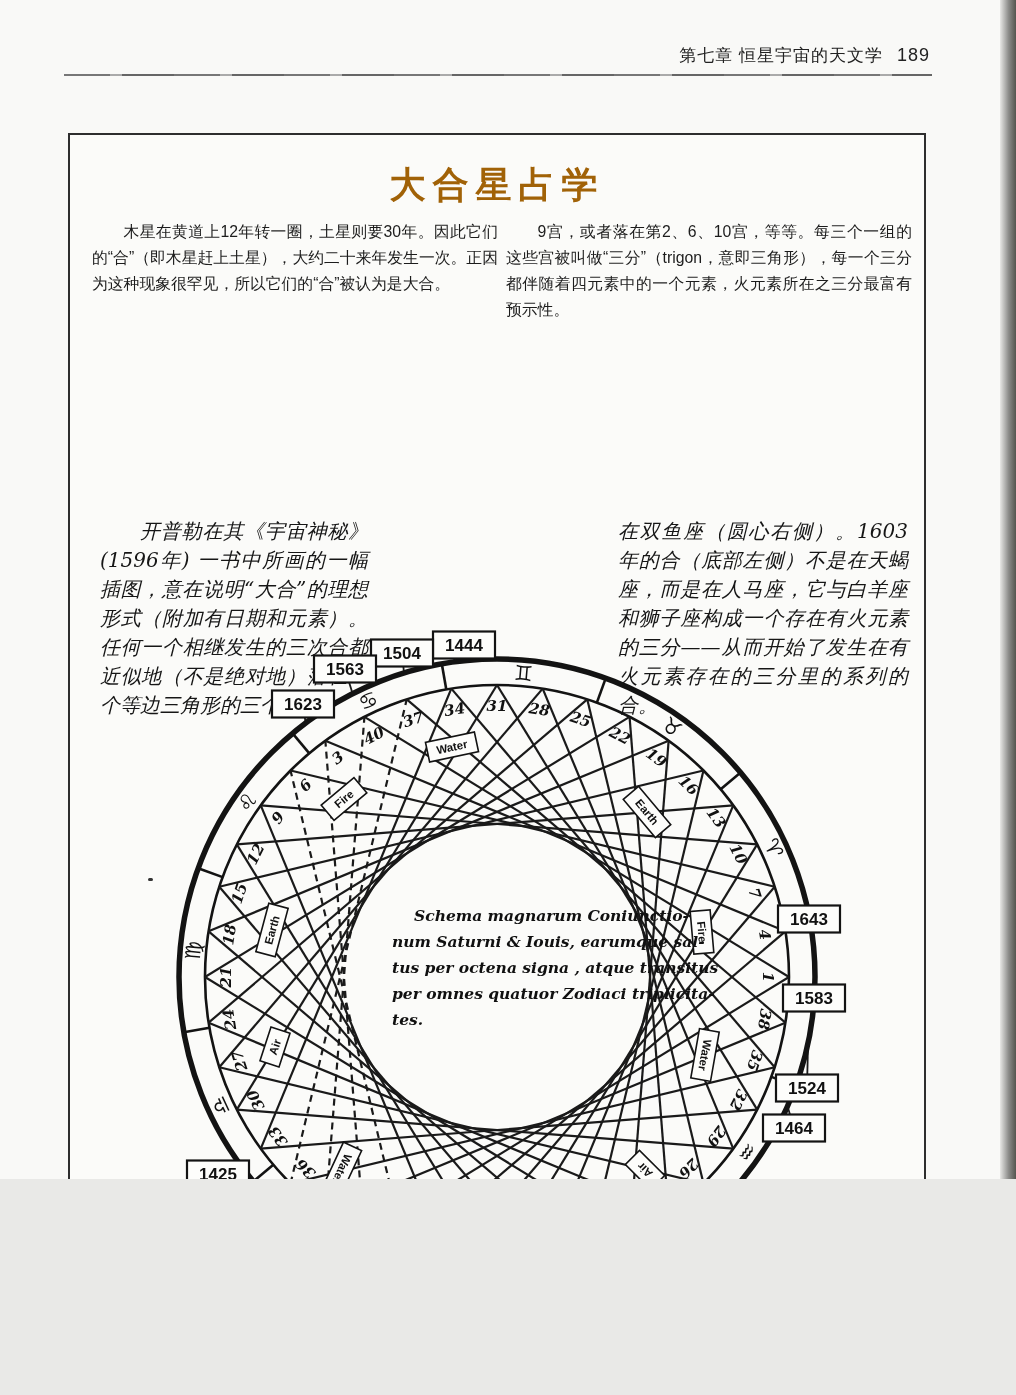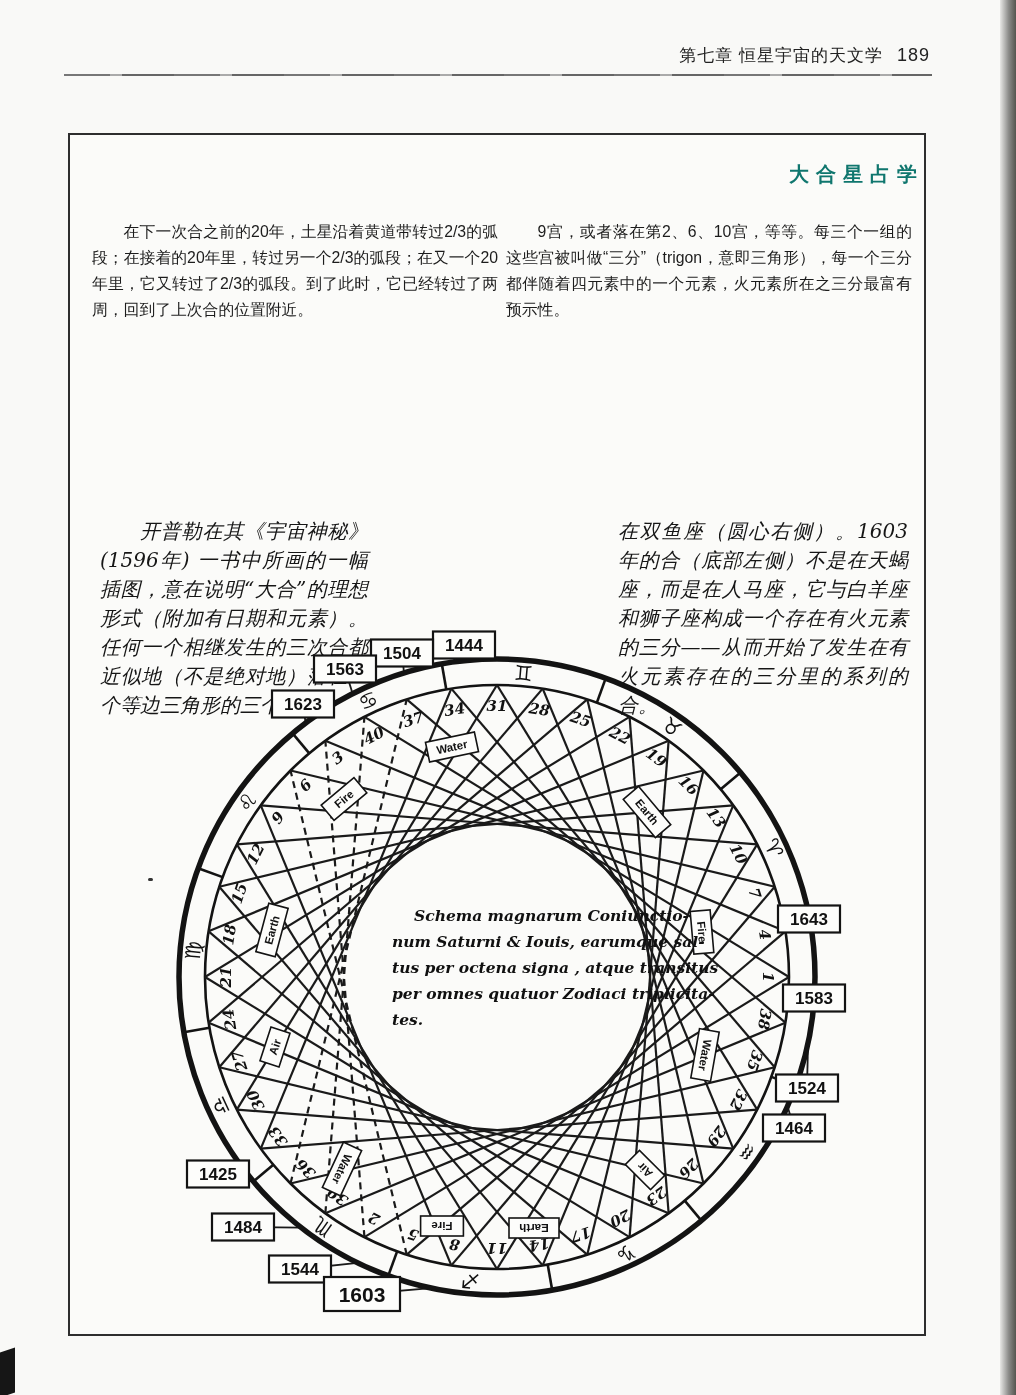--- a/index.html
+++ b/index.html
@@ -1,28 +1,28 @@
 <!DOCTYPE html>
 <html><head>
 <meta charset="utf-8">
 <style>
   html,body{margin:0;padding:0;background:#e9e9e7;}
-  .page{position:relative;width:1016px;height:1395px;background:#f9f9f7;overflow:hidden;
+  .page{position:relative;width:1016px;height:1179px;background:#f9f9f7;overflow:hidden;
         font-family:"Liberation Sans",sans-serif;color:#1a1a1a;}
   
   .running-head{position:absolute;top:44px;right:86px;font-size:17px;letter-spacing:1px;
         color:#222;font-weight:500;}
   .running-head .pageno{margin-left:14px;font-size:18px;}
   .head-rule{position:absolute;top:74px;left:64px;width:868px;height:2px;
         background:repeating-linear-gradient(90deg,#777 0 46px,#aaa 46px 58px,#666 58px 110px);}
   
   .figure-box{position:absolute;left:68px;top:133px;width:854px;height:1199px;
         border:2px solid #2e2e2e;background:#fbfbf9;}
-  .figure-title{position:absolute;top:26px;left:0;width:100%;text-align:right;
-        font-size:20px;font-weight:bold;letter-spacing:7px;color:#0f766e;}
+  .figure-title{position:absolute;top:26px;left:0;width:100%;text-align:center;
+        font-size:36px;font-weight:bold;letter-spacing:7px;color:#a16207;}
   
   .body-col{position:absolute;top:84px;width:406px;font-size:15.8px;line-height:26px;
         text-align:justify;color:#1c1c1c;}
   .body-col p{margin:0;text-indent:2em;}
   .body-col.left{left:22px;}
   .body-col.right{left:436px;}
   
   .caption-col{position:absolute;font-style:italic;font-family:"DejaVu Serif",serif;
         font-size:20px;line-height:29px;text-align:justify;color:#161616;font-weight:500;}
   .caption-col.c1{left:30px;top:382px;width:268px;}
@@ -66,21 +66,21 @@
 
   <div class="running-head">
     <span>第七章  恒星宇宙的天文学</span><span class="pageno">189</span>
   </div>
   <div class="head-rule"></div>
 
   <div class="figure-box">
     <div class="figure-title">大合星占学</div>
 
     <div class="body-col left" id="col-left">
-        <p>在下一次合之前的20年，土星沿着黄道带转过2/3的弧段；在接着的20年里，转过另一个2/3的弧段；在又一个20年里，它又转过了2/3的弧段。到了此时，它已经转过了两周，回到了上次合的位置附近。</p>
+        <p>木星在黄道上12年转一圈，土星则要30年。因此它们的“合”（即木星赶上土星），大约二十来年发生一次。正因为这种现象很罕见，所以它们的“合”被认为是大合。</p>
       </div>
     <div class="body-col right" id="col-right">
         <p>9宫，或者落在第2、6、10宫，等等。每三个一组的这些宫被叫做“三分”（trigon，意即三角形），每一个三分都伴随着四元素中的一个元素，火元素所在之三分最富有预示性。</p>
       </div>
 
     <div class="caption-col c1">
       <p>开普勒在其《宇宙神秘》(1596年) 一书中所画的一幅插图，意在说明“大合”的理想形式（附加有日期和元素）。任何一个相继发生的三次合都近似地（不是绝对地）落在一个等边三角形的三个</p>
     </div>
     <div class="caption-col c3">
       <p>在双鱼座（圆心右侧）。1603年的合（底部左侧）不是在天蝎座，而是在人马座，它与白羊座和狮子座构成一个存在有火元素的三分——从而开始了发生在有火元素存在的三分里的系列的合。</p>

